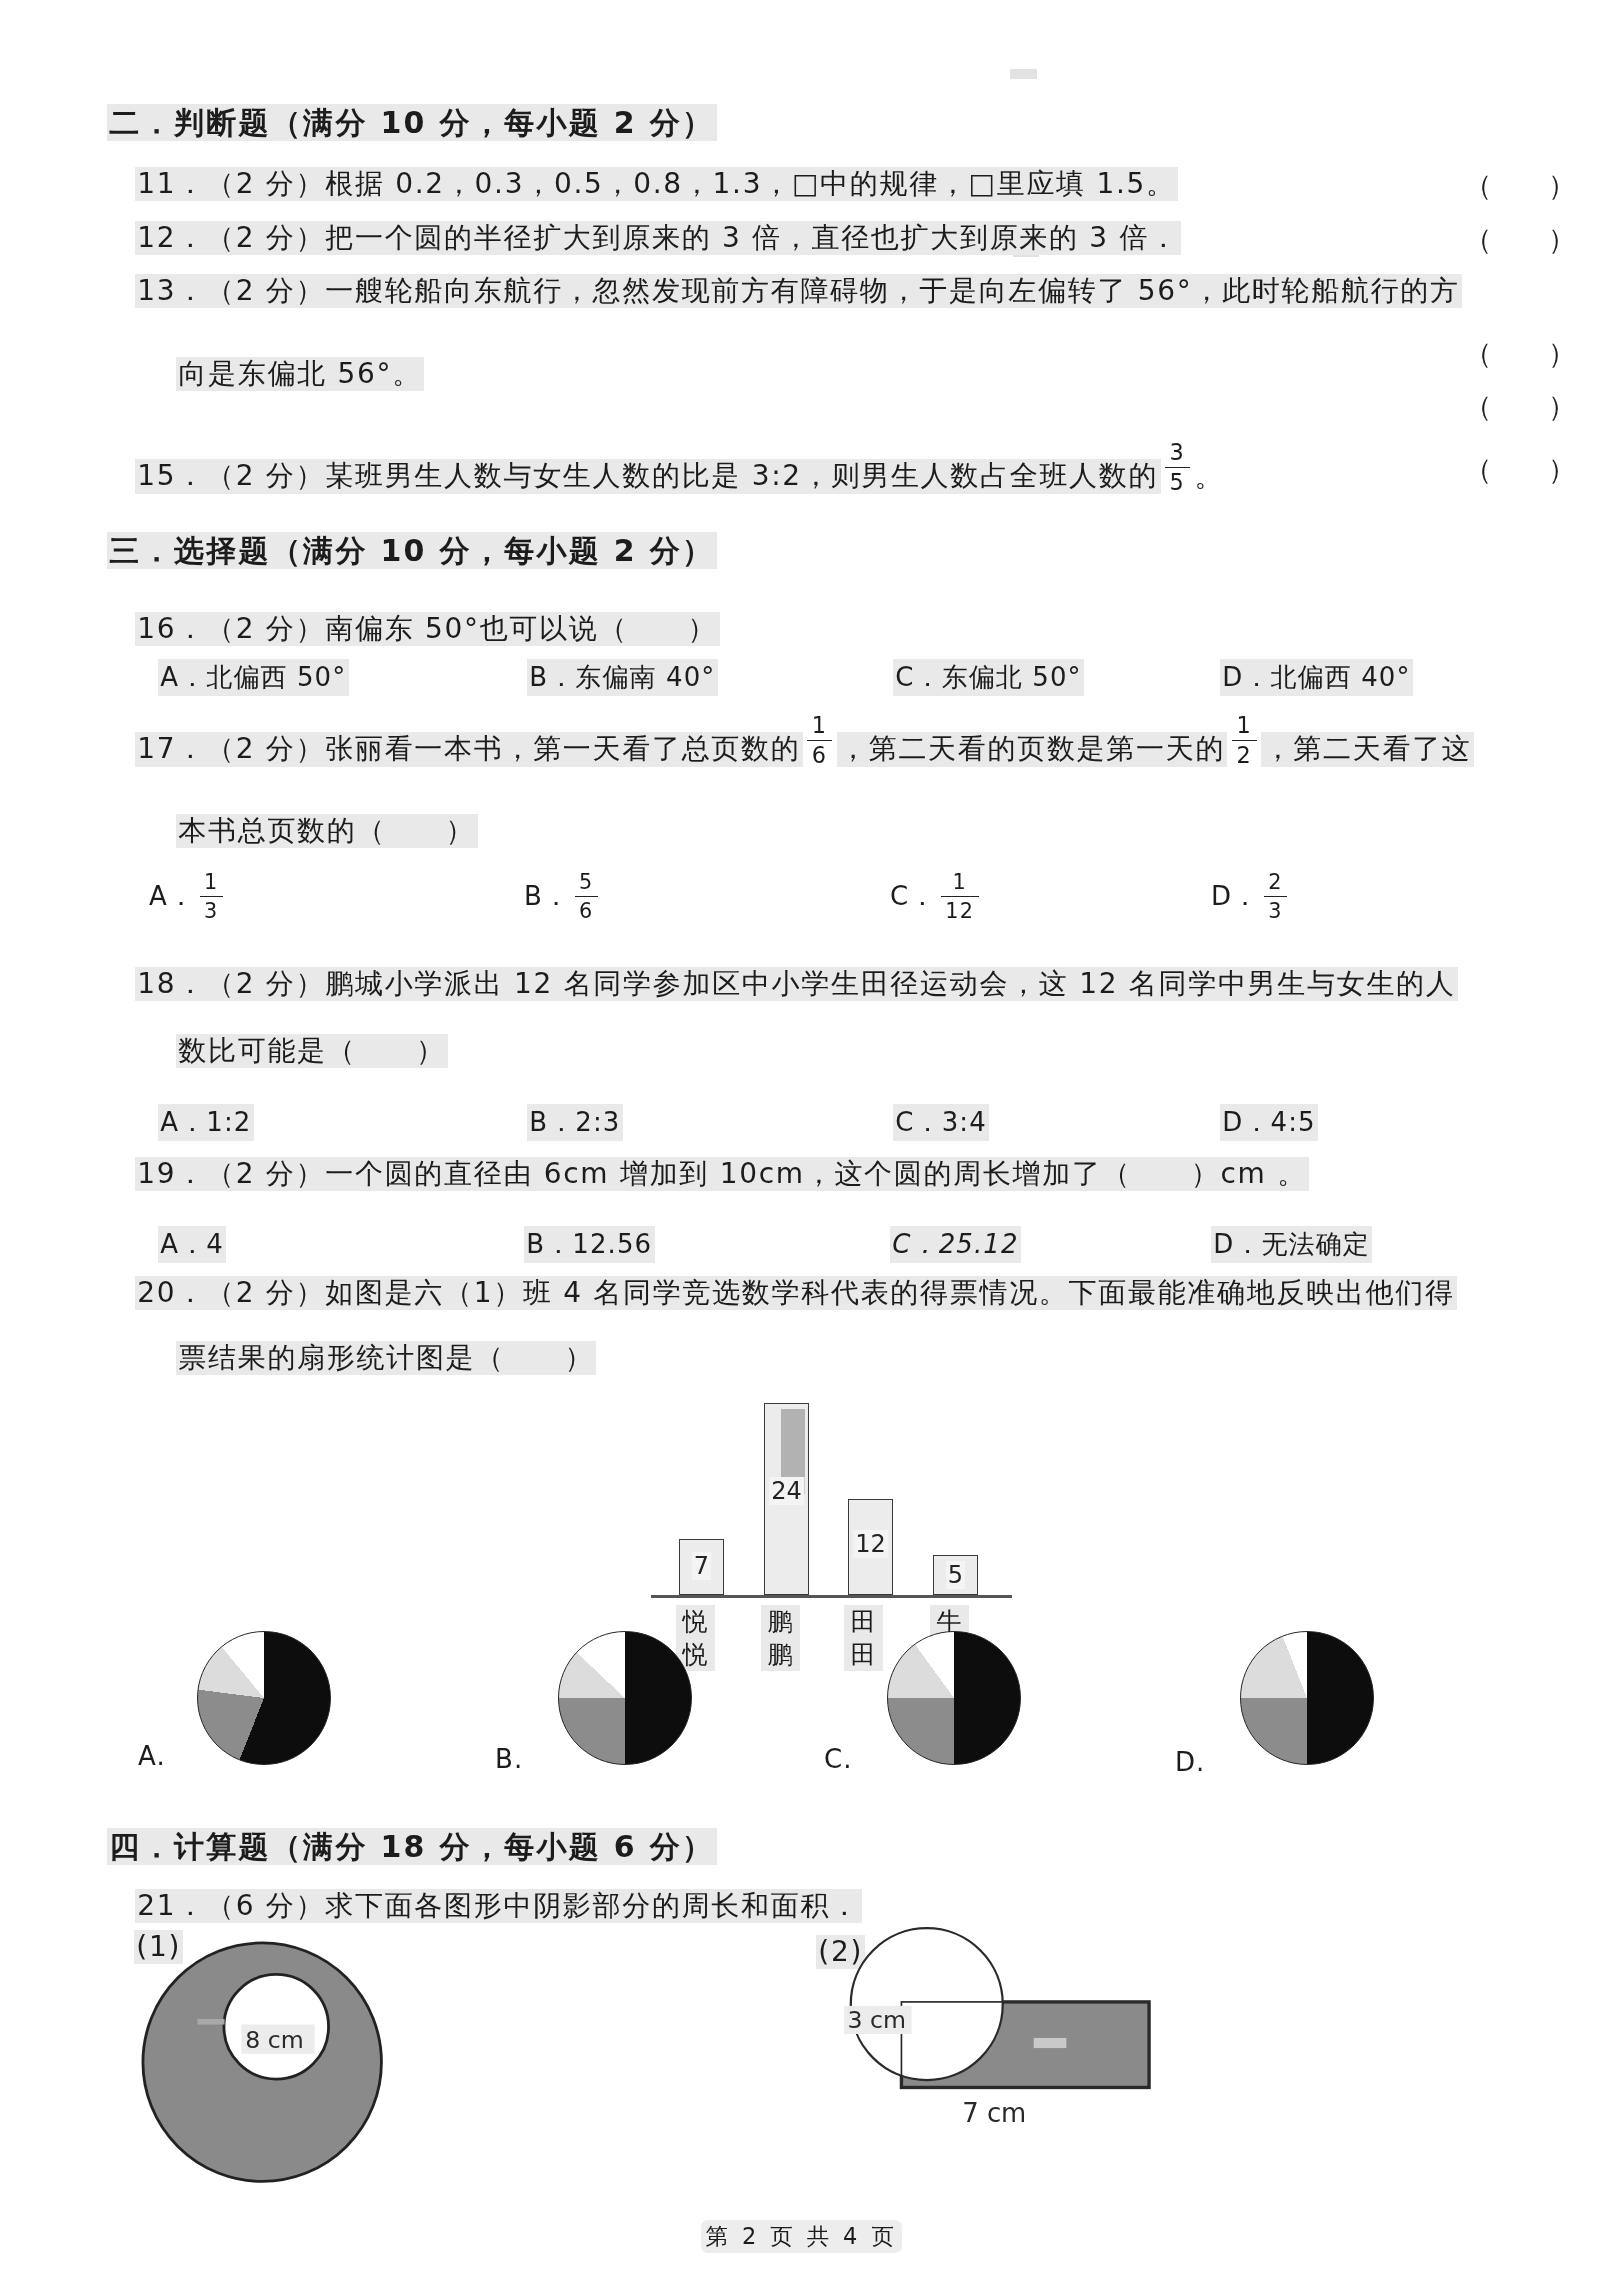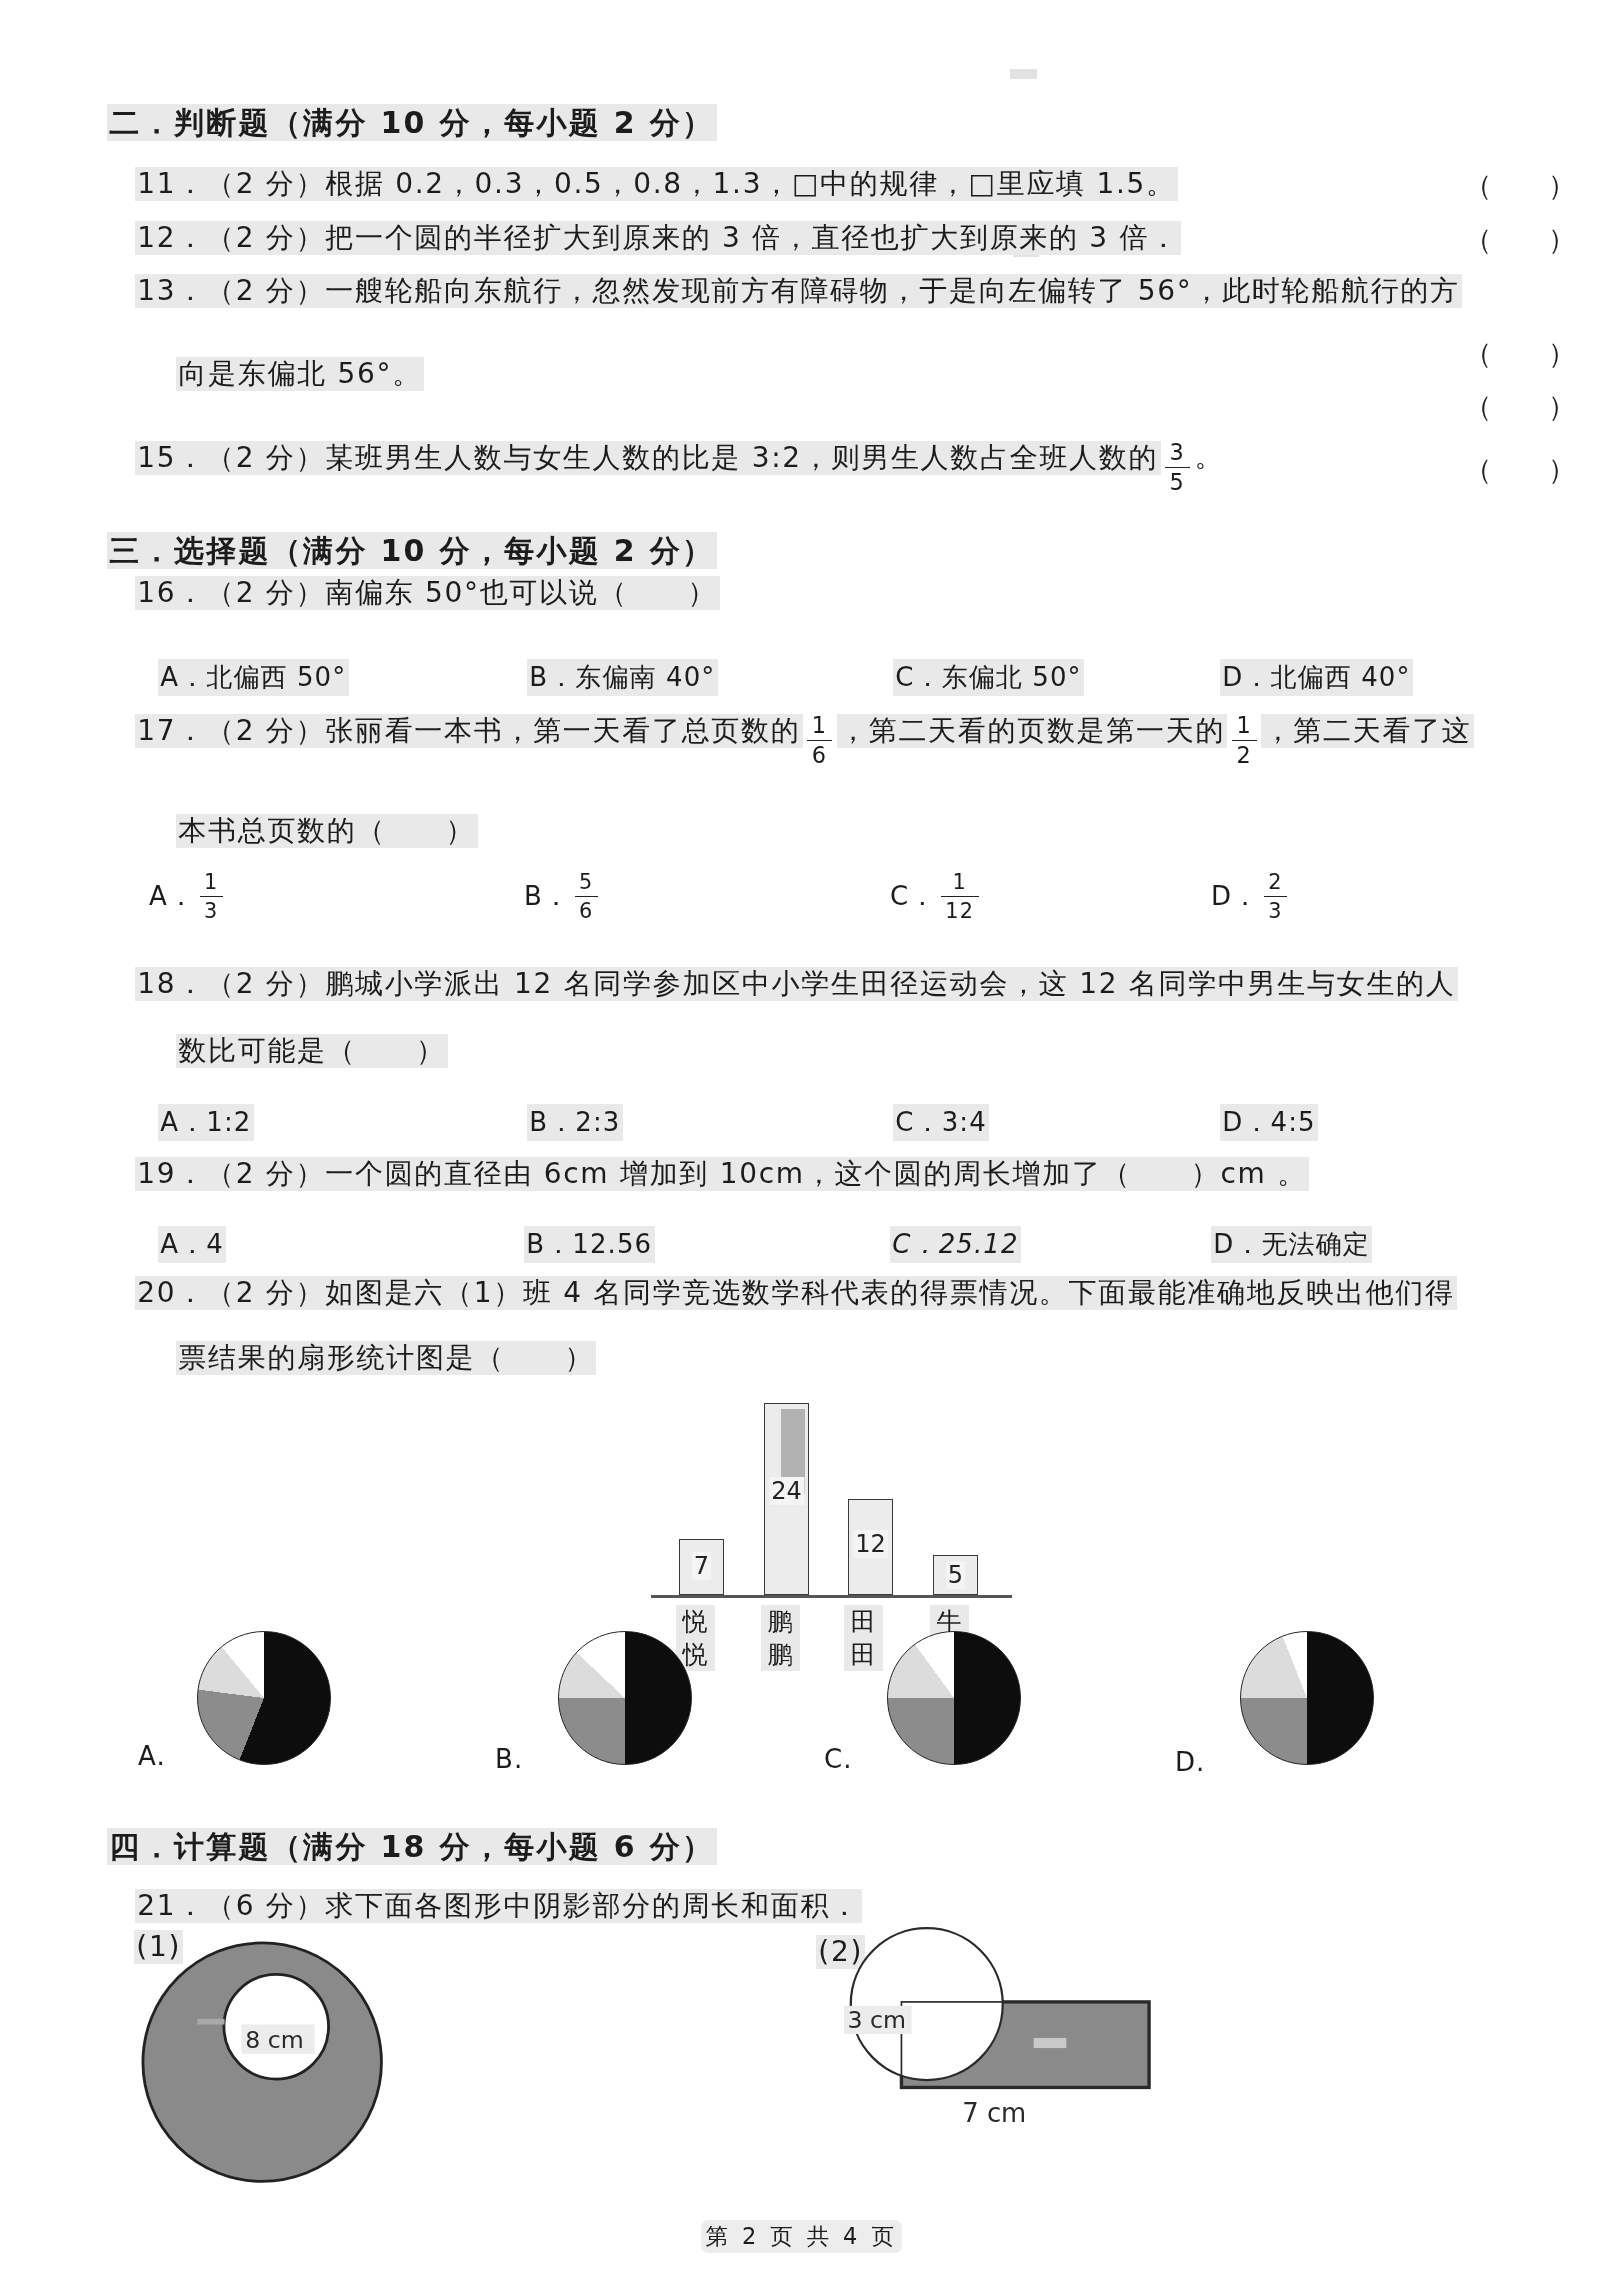--- a/index.html
+++ b/index.html
@@ -1,19 +1,19 @@
 <!DOCTYPE html>
 <html style="font-size:9px"><head>
 <meta charset="utf-8">
 <style>
   html,body{margin:0;padding:0;background:#ffffff;}
   body{font-family:"DejaVu Sans","Liberation Sans",sans-serif;color:#1c1c1c;}
   .page{position:relative;width:1623px;height:2295px;background:#ffffff;overflow:hidden;}
   .abs{position:absolute;white-space:nowrap;}
-  .qline{font-size:28px;letter-spacing:1.7px;line-height:1.15;display:flex;align-items:flex-start;}
+  .qline{font-size:28px;letter-spacing:1.7px;line-height:1.15;display:flex;align-items:flex-end;}
   .hl{background:#e9e9e9;padding:1.1px 2.3px;}
   .heading{font-size:30px;font-weight:bold;letter-spacing:2.3px;}
   .paren{font-size:28px;letter-spacing:0;color:#222;}
   .opt{font-size:26px;letter-spacing:1.1px;position:absolute;top:0;display:flex;align-items:center;}
   .optrow{position:absolute;left:0;top:0;width:1623px;height:73px;}
   .frac{display:inline-flex;flex-direction:column;align-items:center;vertical-align:middle;line-height:1;font-size:0.8em;margin:0 4.5px;}
   .frac .num{padding:0 4.5px 3.4px;}
   .frac .den{border-top:1.7px solid #222;padding:3.4px 4.5px 0;}
   .barchart{position:absolute;left:648px;top:1392px;width:394px;height:259px;}
   .axis{position:absolute;left:2.8px;top:203px;width:361px;height:2.8px;background:#555;}
@@ -62,21 +62,21 @@
       <span class="frac">
         <span class="num">3</span>
         <span class="den">5</span>
       </span>
       <span>。</span>
   </div>
   <div class="abs paren" style="left:1464px;top:451px;">（　　）</div>
 
   <div class="abs heading" style="left:107px;top:531px;"><span class="hl">三．选择题（满分 10 分，每小题 2 分）</span></div>
 
-  <div class="abs qline" style="left:135px;top:576px;">
+  <div class="abs qline" style="left:135px;top:612px;">
       <span class="hl">16．（2 分）南偏东 50°也可以说（　　）</span>
     </div>
   <div class="optrow" style="top:659px;">
     <span class="opt" style="left:158px;align-items:center;">
         <span class="hl">A．北偏西 50°</span>
       </span>
     <span class="opt" style="left:527px;">
         <span class="hl">B．东偏南 40°</span>
       </span>
     <span class="opt" style="left:893px;">

